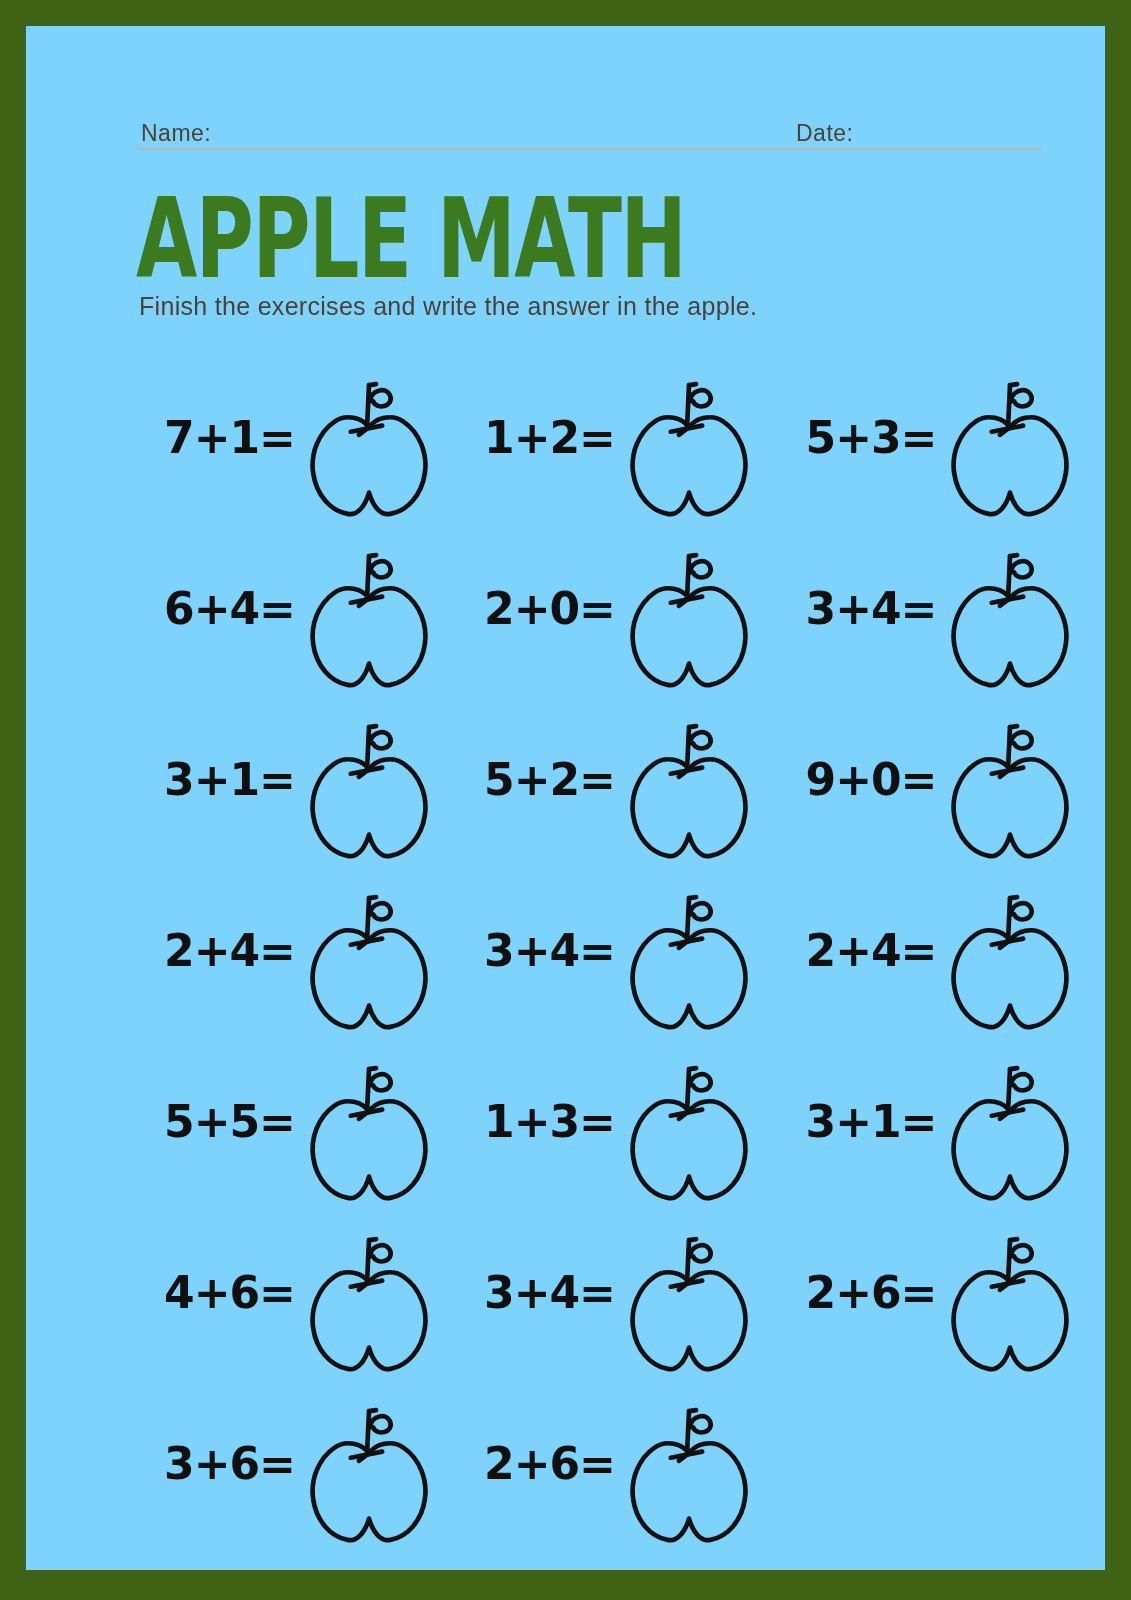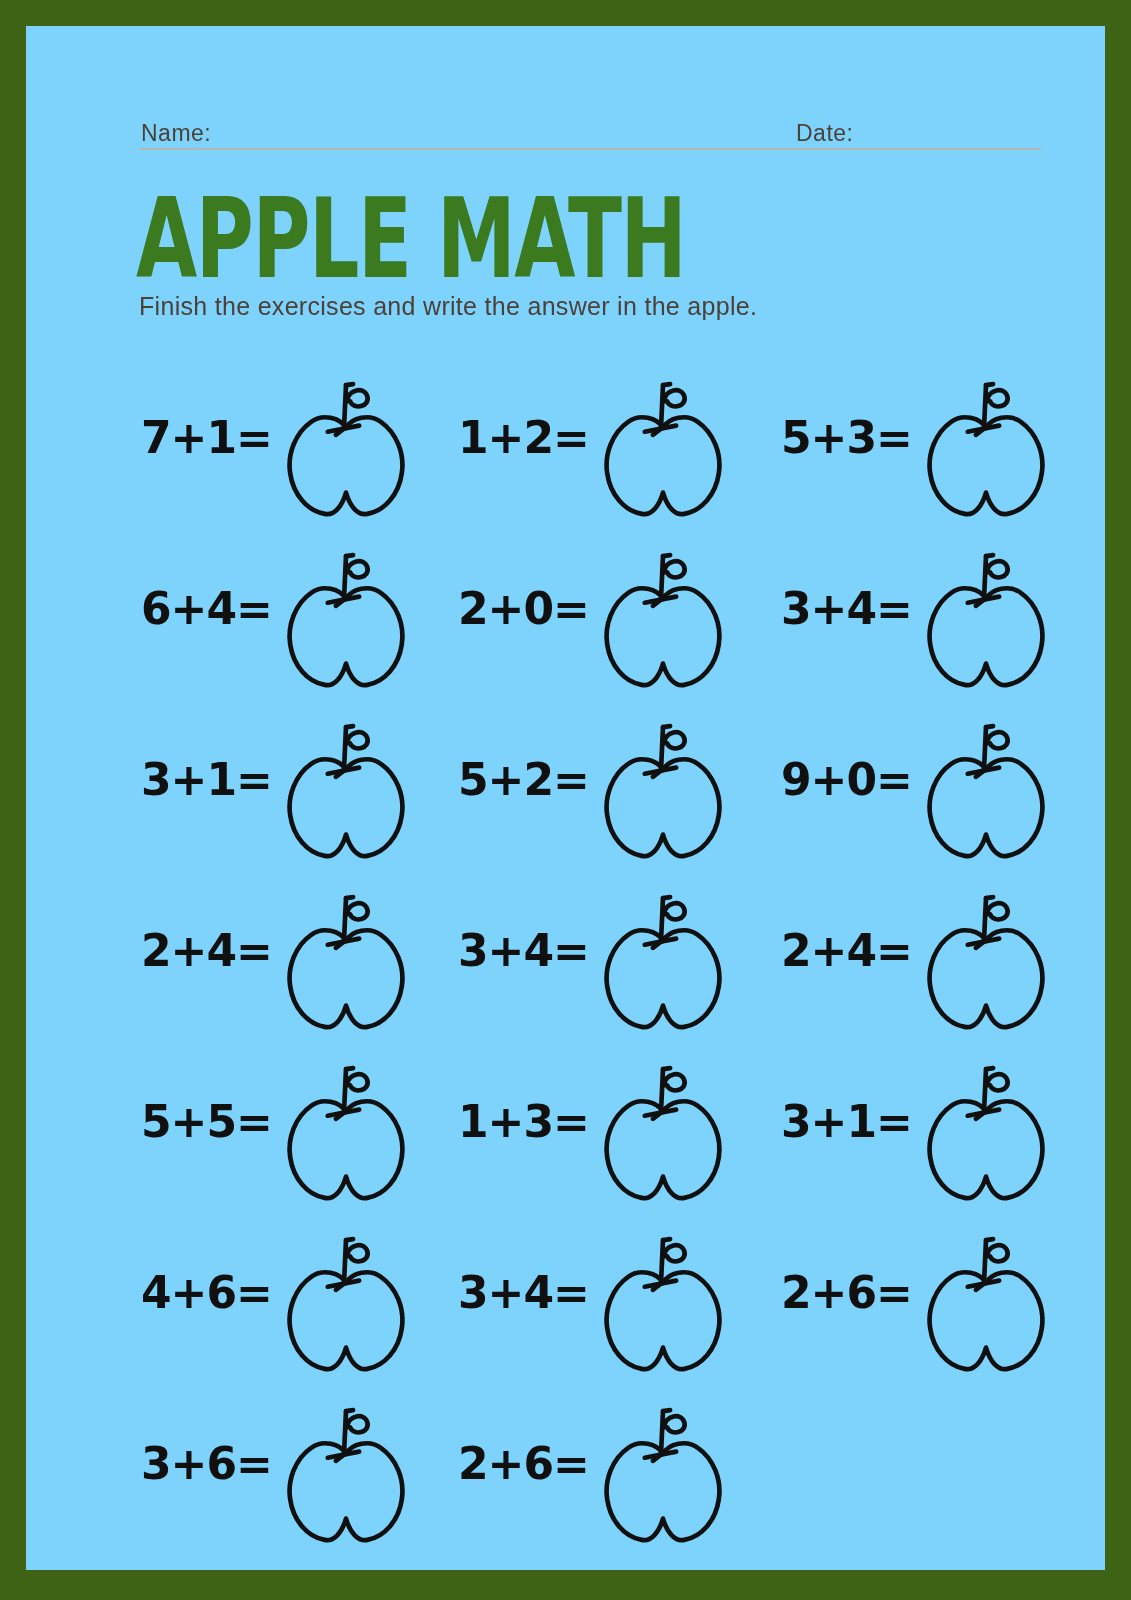--- a/index.html
+++ b/index.html
@@ -65,20 +65,21 @@
   .problems{
     position:absolute;
     top:338px;left:115px;
     display:grid;
     grid-template-columns:317px 323px 320px;
     grid-auto-rows:171px;
   }
   .problem{
     display:flex;
     align-items:center;
+    justify-content:center;
   }
   .eq{
     flex:0 0 118px;
     font-family:"DejaVu Sans", sans-serif;
     font-weight:bold;
     font-size:44px;
     letter-spacing:-1px;
     color:var(--ink);
     transform:translateY(-12px);
     white-space:nowrap;

